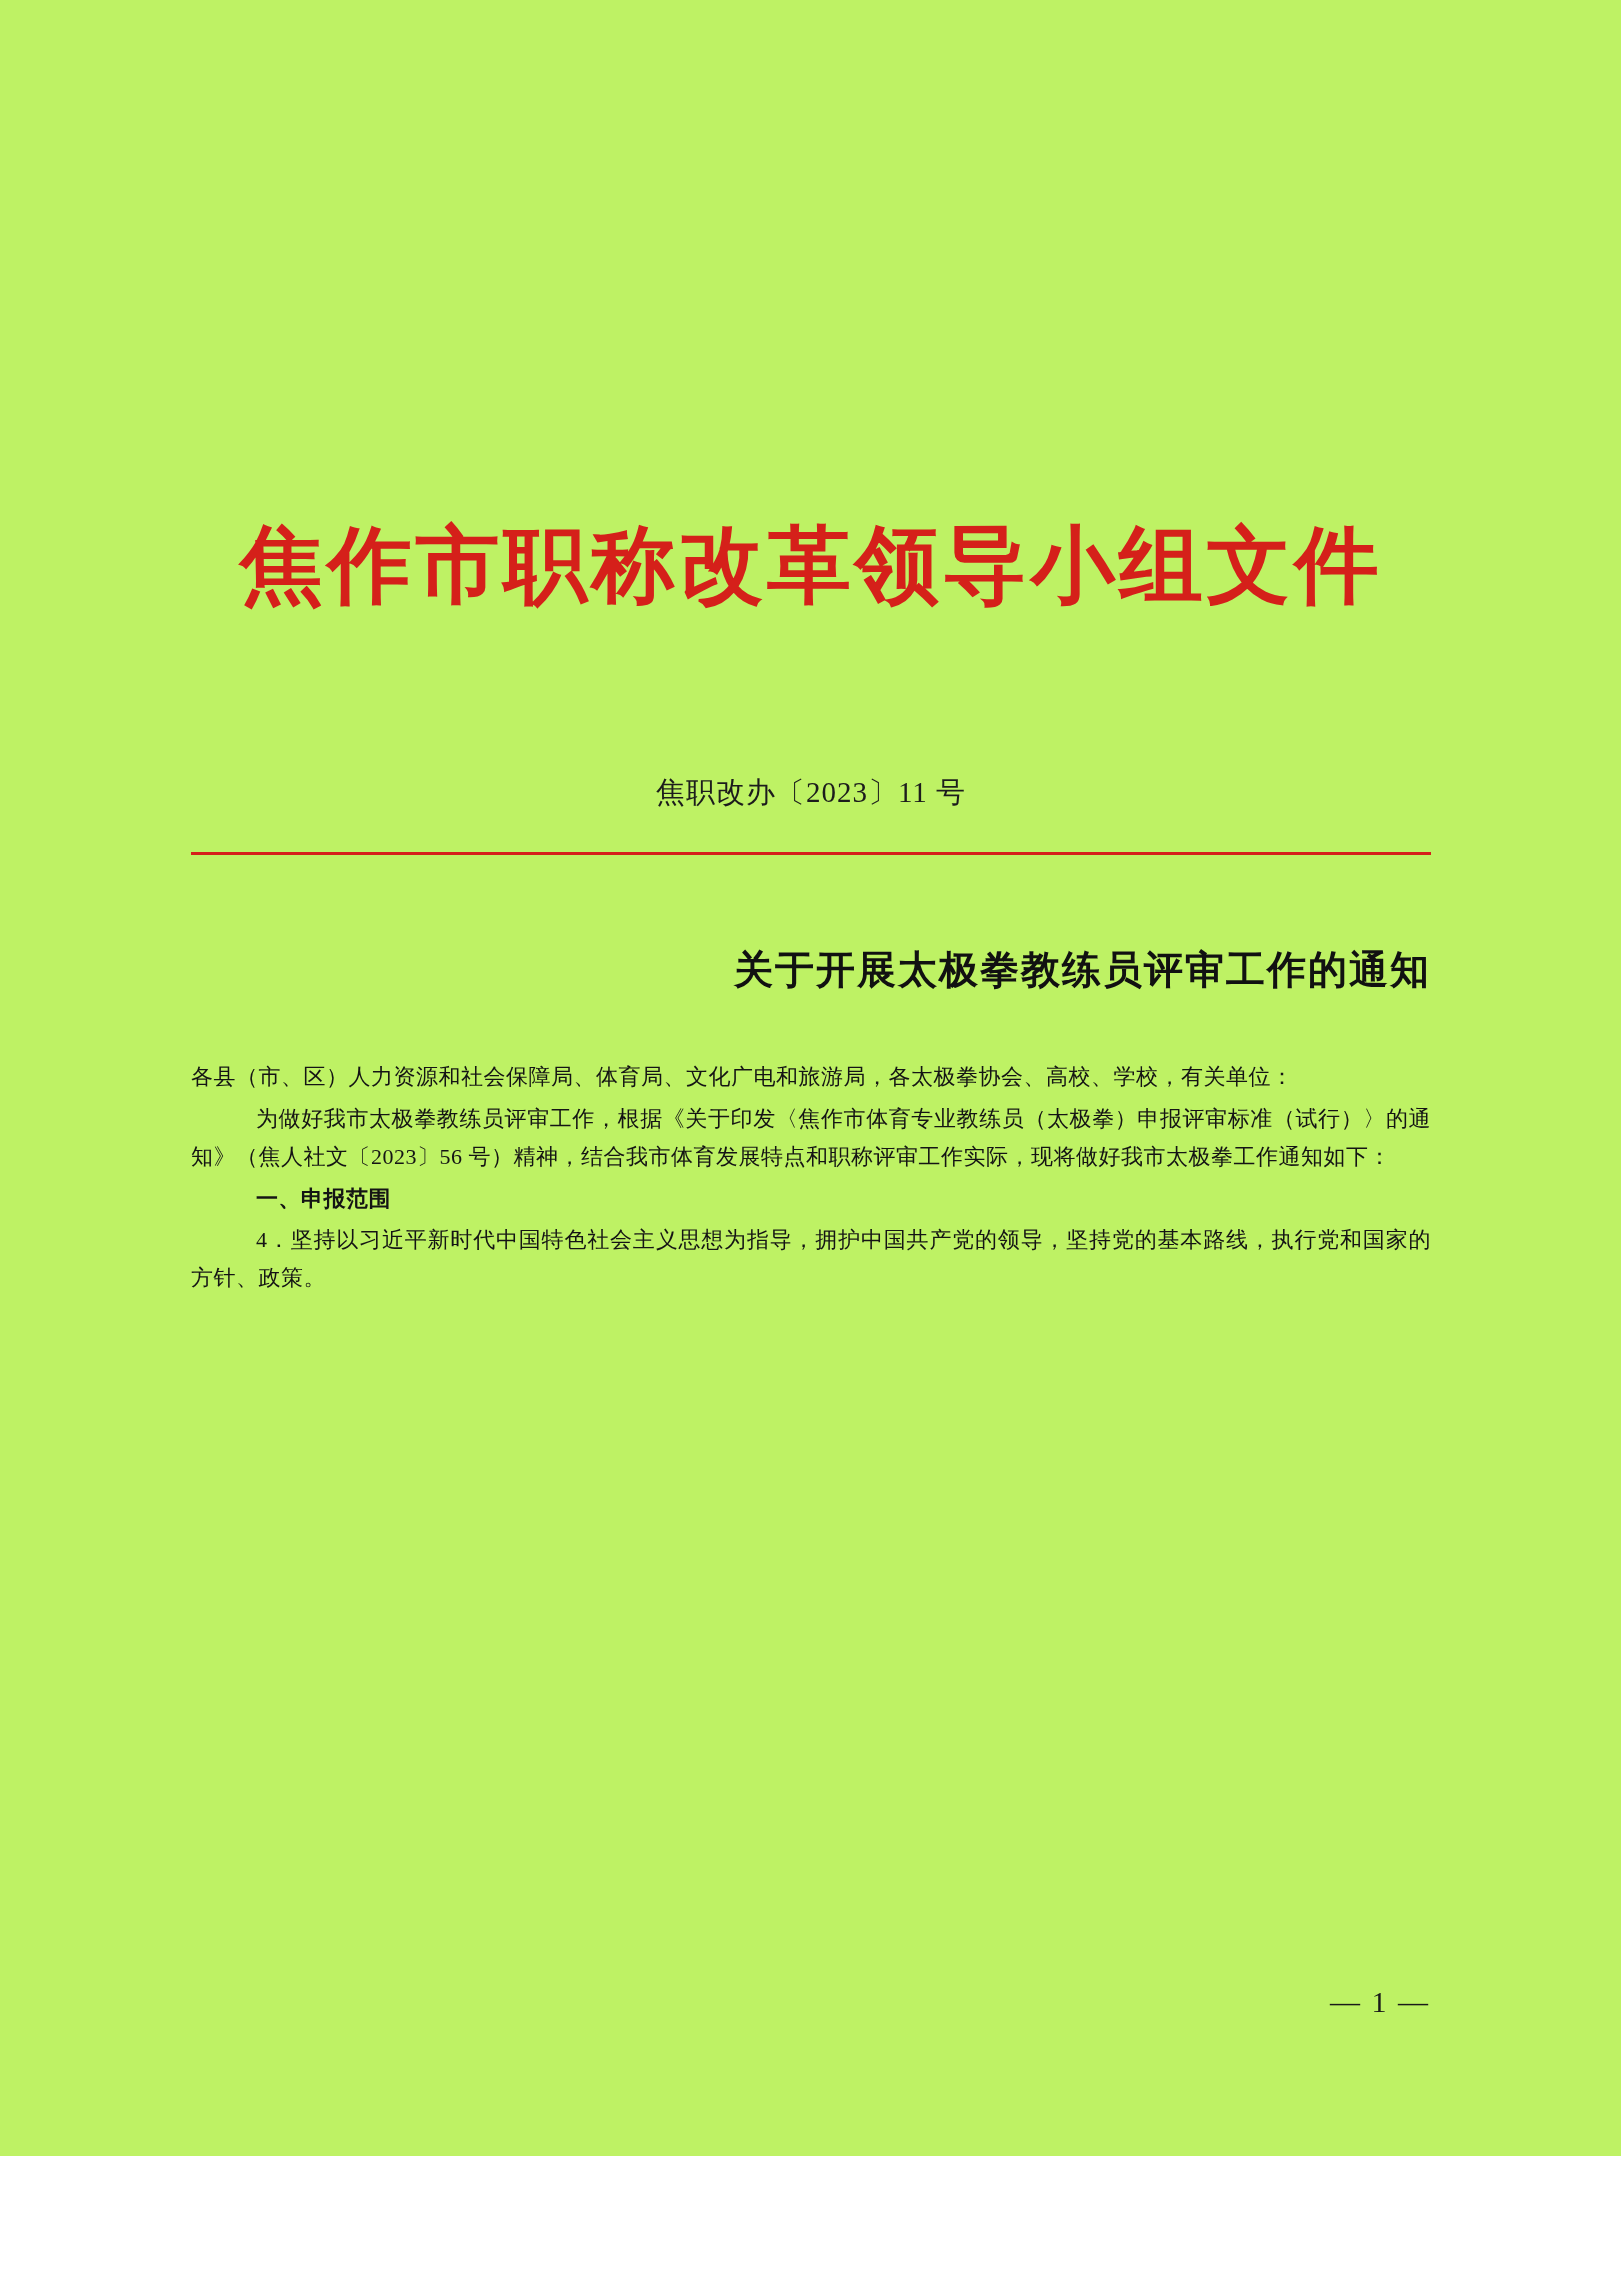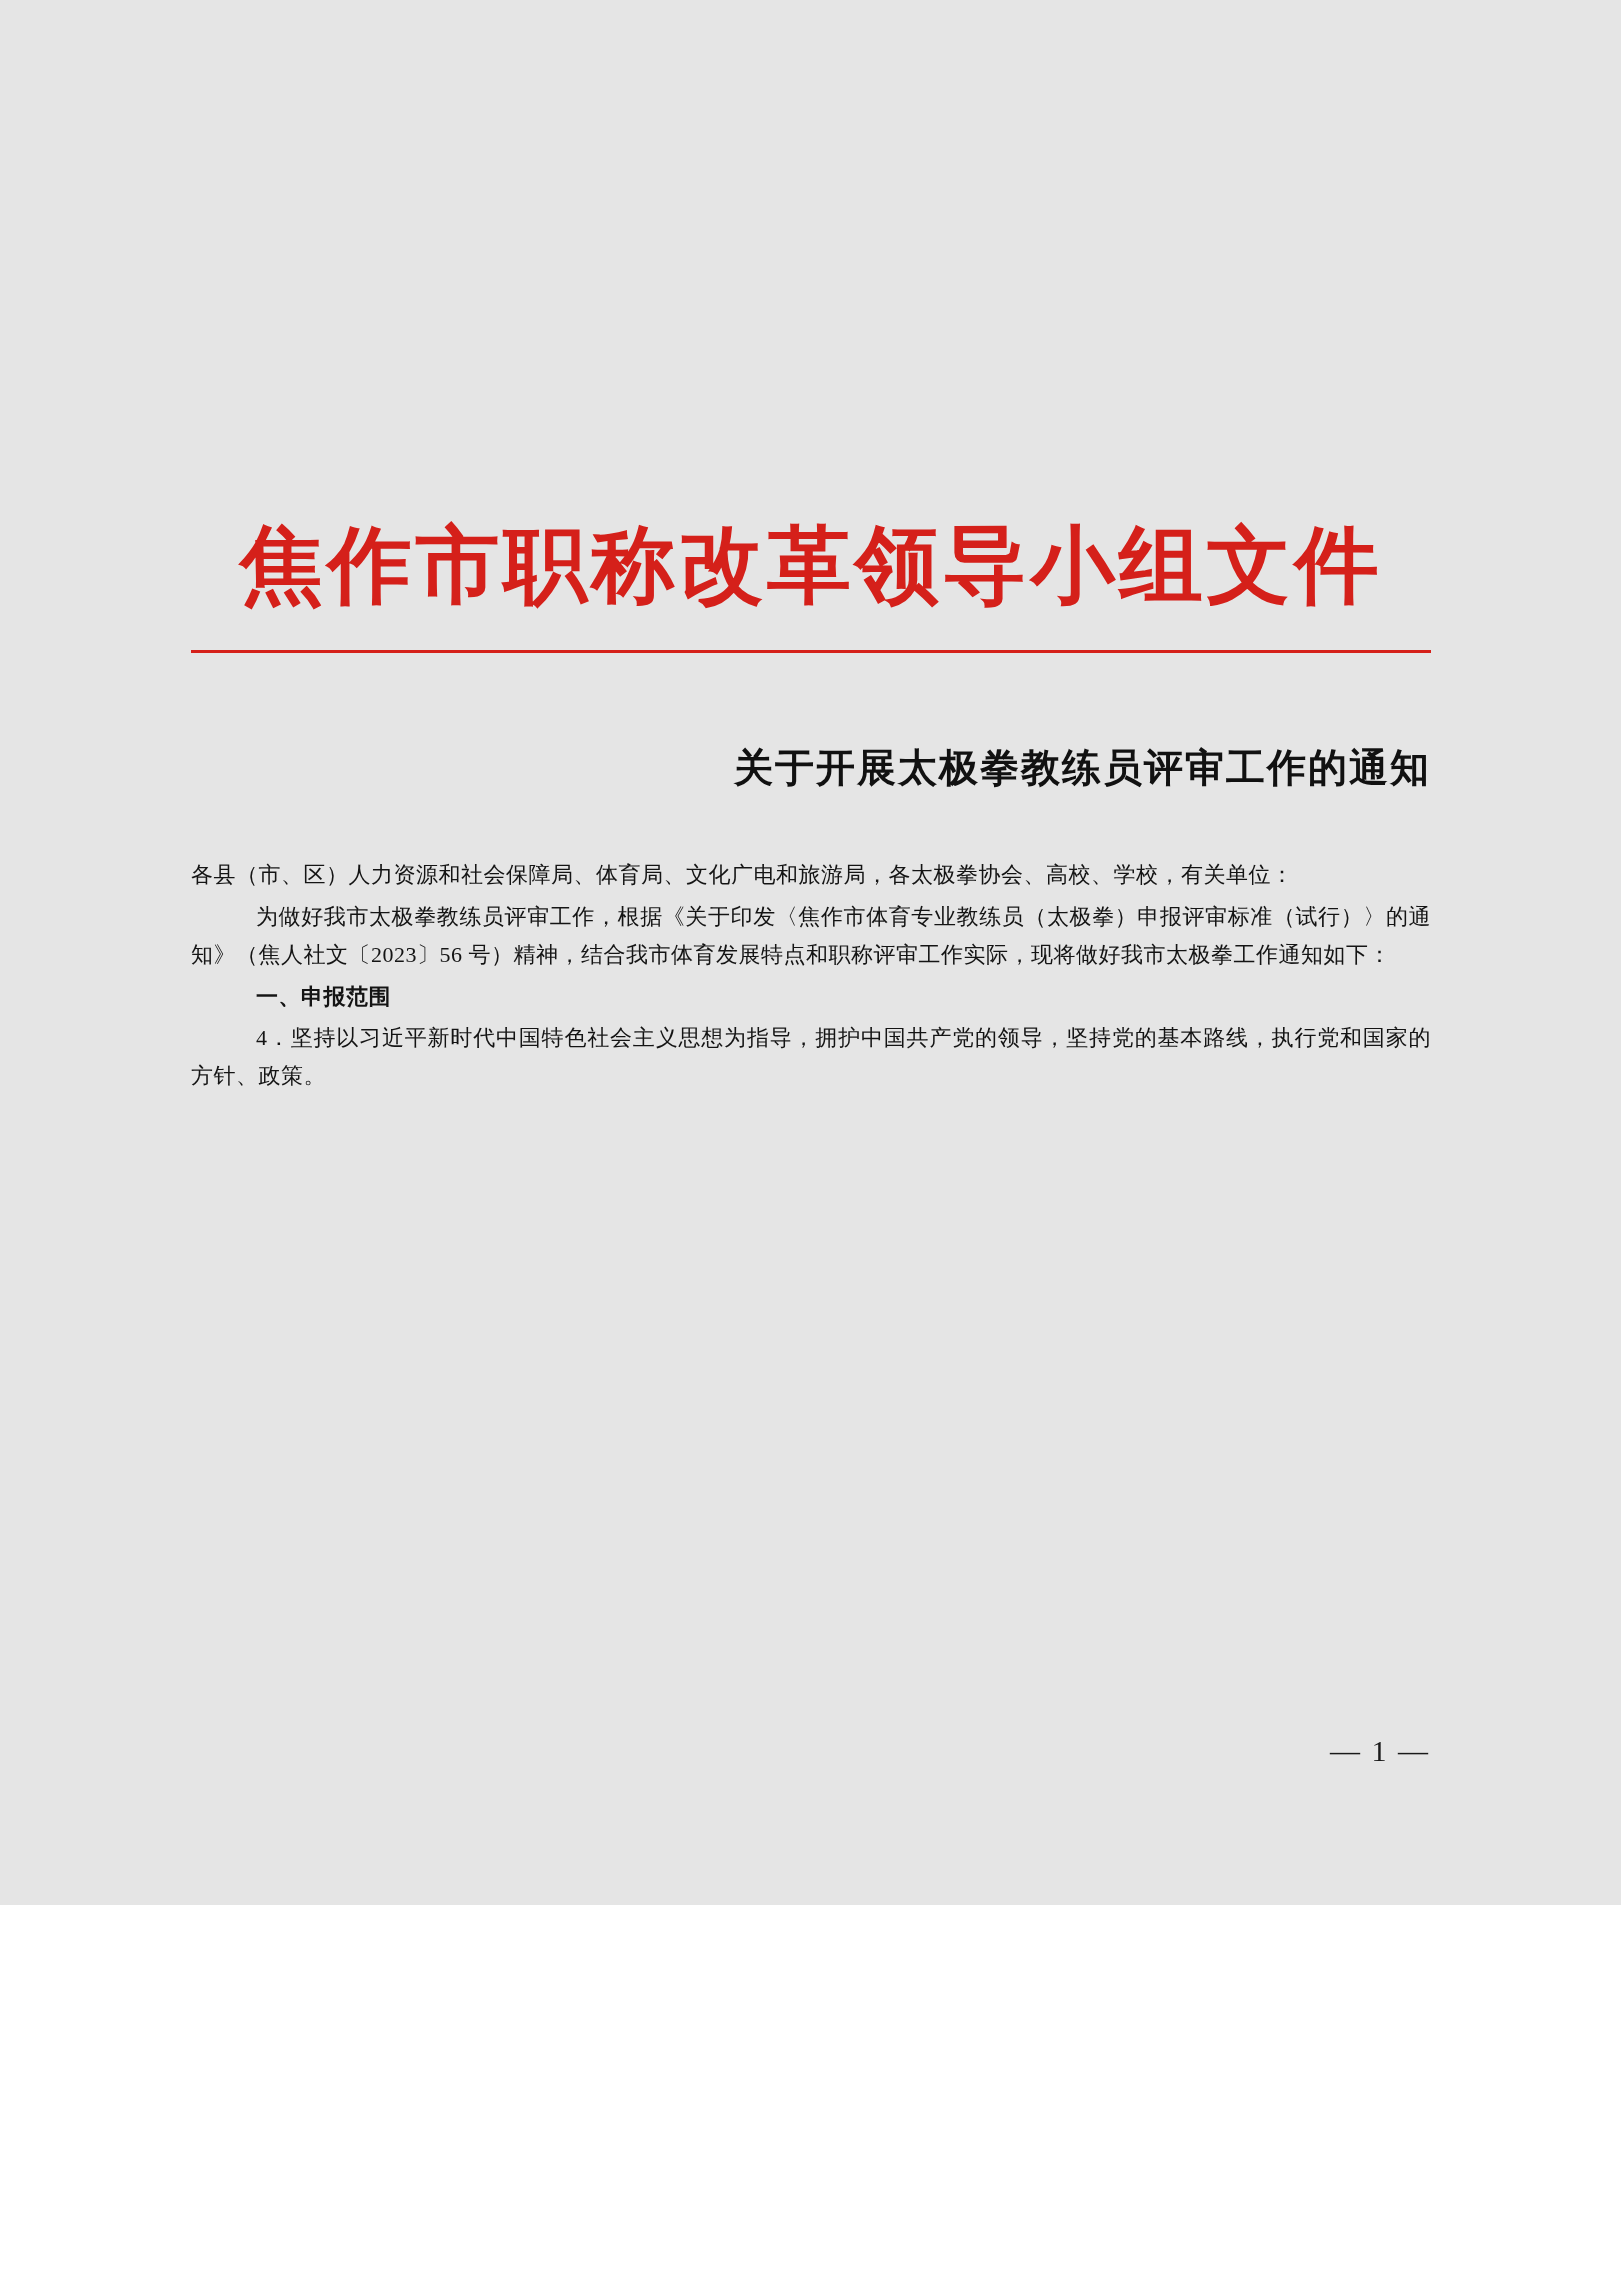--- a/index.html
+++ b/index.html
@@ -10,23 +10,23 @@
     width: 1621px;
     height: 2293px;
     background: #ffffff;
     font-family: "Liberation Serif", "DejaVu Serif", serif;
     color: #1a1a1a;
     overflow: hidden;
   }
   .page {
     position: relative;
     width: 1621px;
-    height: 1905px;
+    height: 2156px;
     box-sizing: border-box;
-    background: #e5e5e5;
+    background: #bef264;
   }
   .content {
     position: absolute;
     left: 191px;
     top: 0;
     width: 1240px;
   }
   .doc-header {
     margin-top: 519px;
     text-align: center;
@@ -91,20 +91,21 @@
 </style>
 </head>
 <body>
 
 <div class="page">
 
   <div class="content">
 
     <div class="doc-header">焦作市职称改革领导小组文件</div>
 
+    <div class="doc-number">焦职改办〔2023〕11 号</div>
 
     <div class="red-rule"></div>
 
     <div class="doc-title">关于开展太极拳教练员评审工作的通知</div>
 
     <div class="body-block">
       <p class="para">各县（市、区）人力资源和社会保障局、体育局、文化广电和旅游局，各太极拳协会、高校、学校，有关单位：</p>
       <p class="para indent">为做好我市太极拳教练员评审工作，根据《关于印发〈焦作市体育专业教练员（太极拳）申报评审标准（试行）〉的通知》（焦人社文〔2023〕56 号）精神，结合我市体育发展特点和职称评审工作实际，现将做好我市太极拳工作通知如下：</p>
       <p class="para section-head">一、申报范围</p>
       <p class="para indent">4．坚持以习近平新时代中国特色社会主义思想为指导，拥护中国共产党的领导，坚持党的基本路线，执行党和国家的方针、政策。</p>

